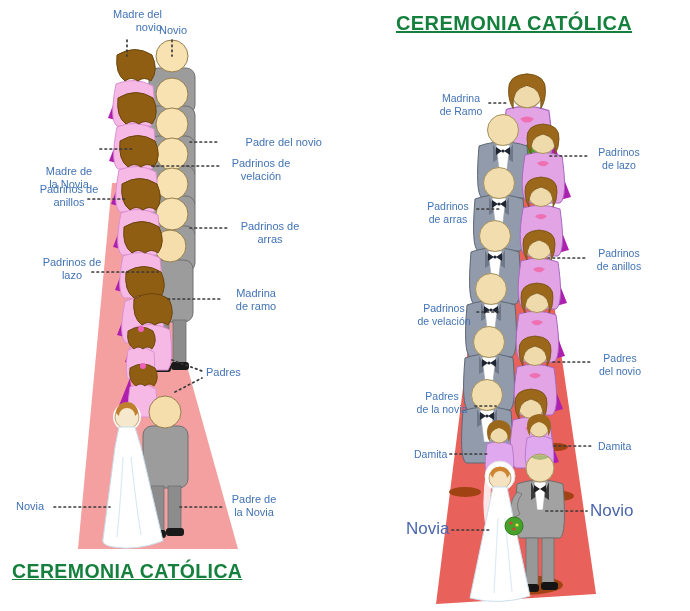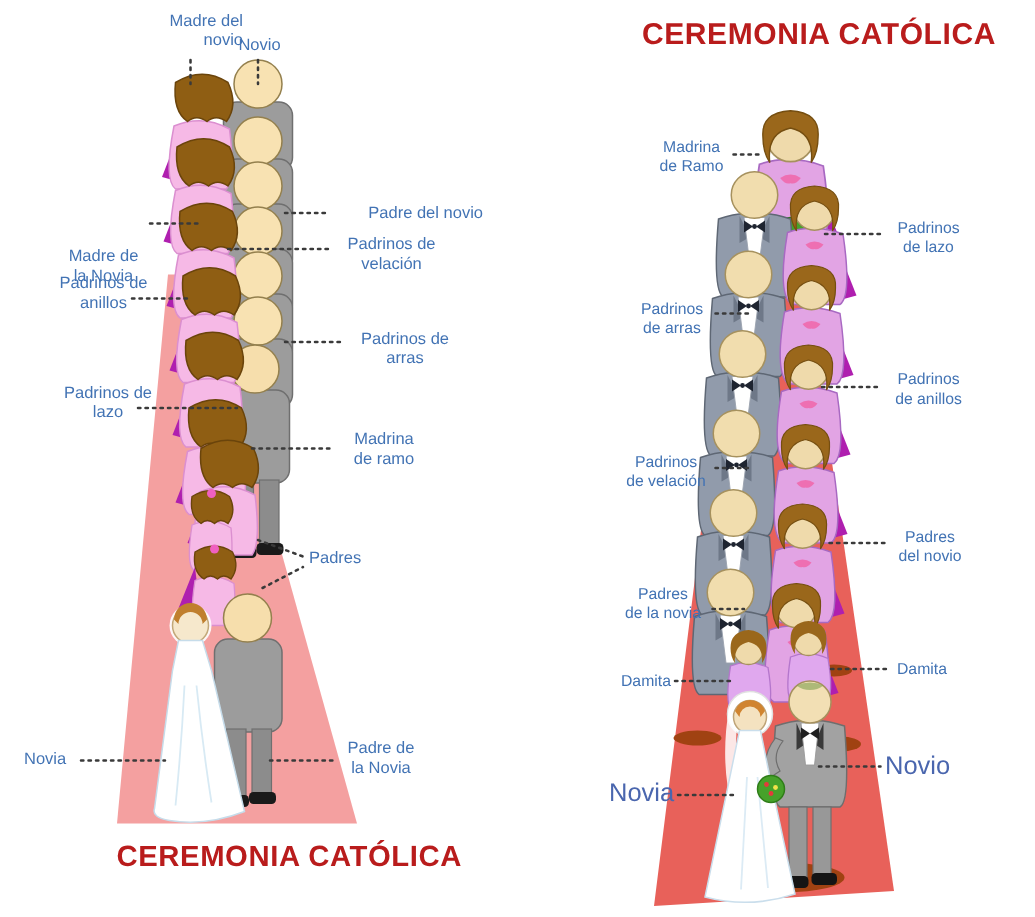--- a/index.html
+++ b/index.html
@@ -9,22 +9,22 @@
   }
   .art { position:absolute; left:0; top:0; width:690px; height:611px; }
   .lbl {
     position:absolute; color:#4273B4; font-size:11px; line-height:1.22;
     white-space:pre-line;
   }
   .c { text-align:center; }
   .rt { font-size:10.5px; }
   .big { font-size:17px; color:#4A66AE; }
   .title {
-    position:absolute; color:#b91c1c; font-weight:bold; font-size:19.5px;
-    text-align:right; letter-spacing:.4px; white-space:nowrap;
+    position:absolute; color:#15803d; font-weight:bold; font-size:19.5px;
+    text-align:left; letter-spacing:.4px; white-space:nowrap;text-decoration:underline;
   }
 </style>
 </head>
 <body>
 
 <div class="canvas">
 
   <svg class="art" viewBox="0 0 690 611" aria-hidden="true">
     <defs>
 

